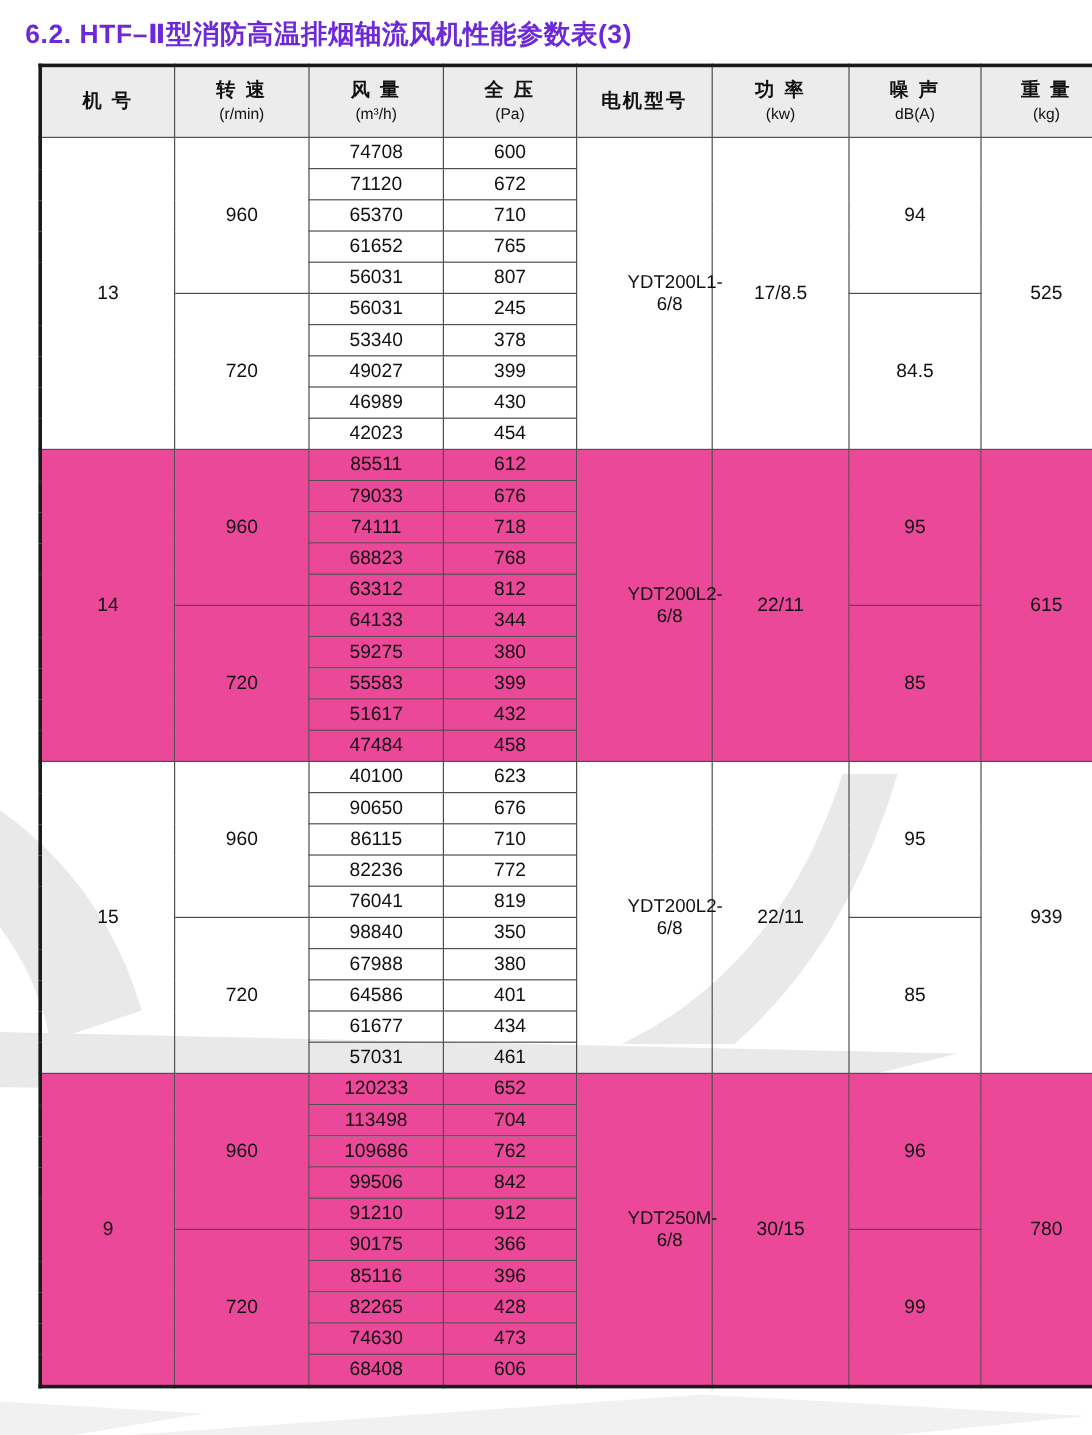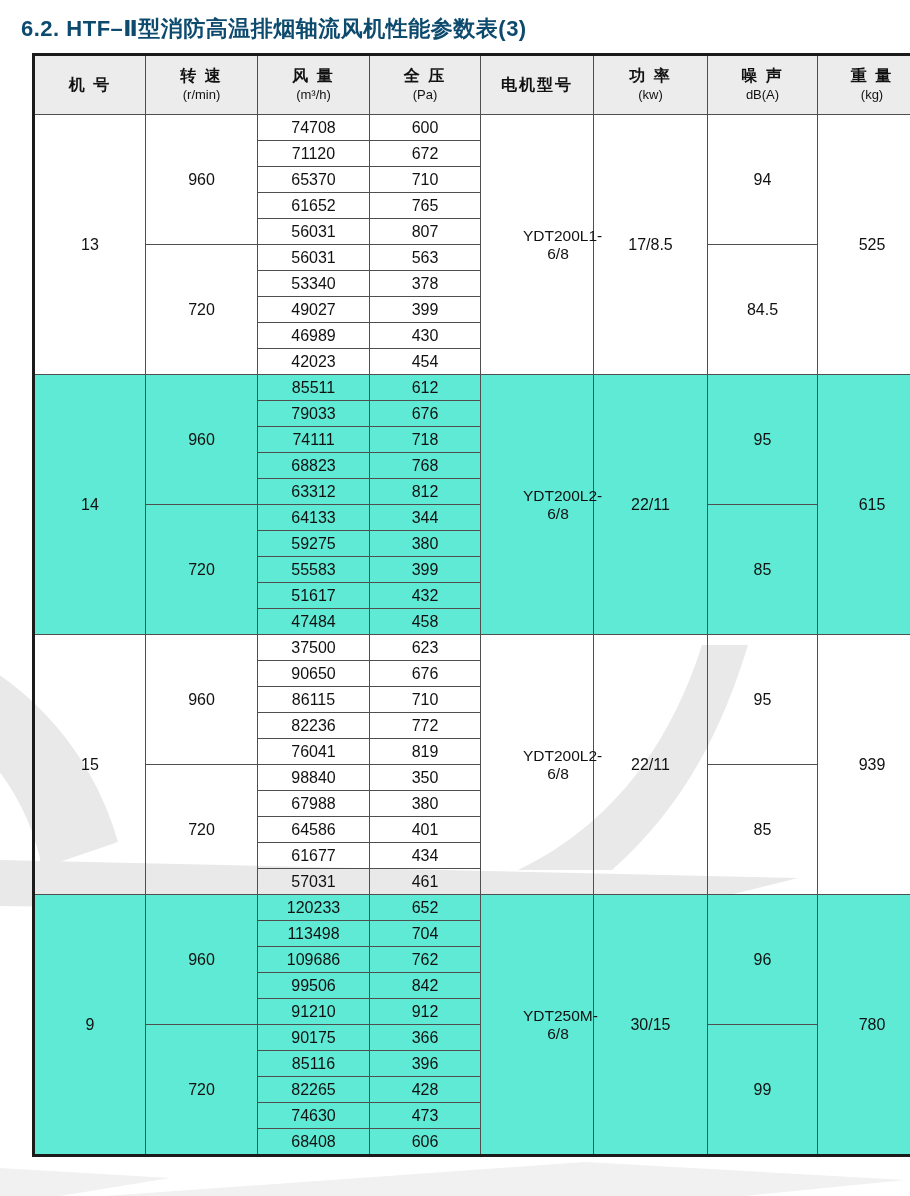--- a/index.html
+++ b/index.html
@@ -20,21 +20,21 @@
   }
   .title {
     position: absolute;
     left: 21px;
     top: 14px;
     z-index: 2;
     margin: 0;
     font-size: 22px;
     font-weight: 600;
     letter-spacing: 0.5px;
-    color: #0c4a6e;
+    color: #6d28d9;
   }
   table.params {
     position: absolute;
     left: 8px;
     top: 53px;
     z-index: 1;
     width: 894px;
     table-layout: fixed;
     border-collapse: collapse;
     border: 3px solid #1b1b1b;
@@ -61,21 +61,21 @@
     font-size: 13px;
     font-weight: 400;
     letter-spacing: 0;
     line-height: 18px;
   }
   tbody td {
     height: 25px;
     font-size: 16px;
     background: transparent;
   }
-  tbody tr.shaded td { background: #5eead4; }
+  tbody tr.shaded td { background: #ec4899; }
   td.motor { letter-spacing: 0; font-size: 15.5px; padding-left: 42px; }
 </style>
 </head>
 <body>
 
 <div class="page">
 
   <svg class="watermark" width="910" height="1196" viewBox="0 0 910 1196" aria-hidden="true">
     <g fill="#e9e9e9">
       <path d="M -80 635 A 305 305 0 0 1 118 842 L 42 868 A 232 232 0 0 0 -80 705 Z"></path>
@@ -160,21 +160,21 @@
           <td>61652</td>
           <td>765</td>
         </tr>
         <tr>
           <td>56031</td>
           <td>807</td>
         </tr>
         <tr>
           <td rowspan="5">720</td>
           <td>56031</td>
-          <td>563</td>
+          <td>245</td>
           <td rowspan="5">84.5</td>
         </tr>
         <tr>
           <td>53340</td>
           <td>378</td>
         </tr>
         <tr>
           <td>49027</td>
           <td>399</td>
         </tr>
@@ -230,21 +230,21 @@
           <td>51617</td>
           <td>432</td>
         </tr>
         <tr class="shaded">
           <td>47484</td>
           <td>458</td>
         </tr>
         <tr>
           <td rowspan="10">15</td>
           <td rowspan="5">960</td>
-          <td>37500</td>
+          <td>40100</td>
           <td>623</td>
           <td rowspan="10" class="motor">YDT200L2-6/8</td>
           <td rowspan="10">22/11</td>
           <td rowspan="5">95</td>
           <td rowspan="10">939</td>
         </tr>
         <tr>
           <td>90650</td>
           <td>676</td>
         </tr>

